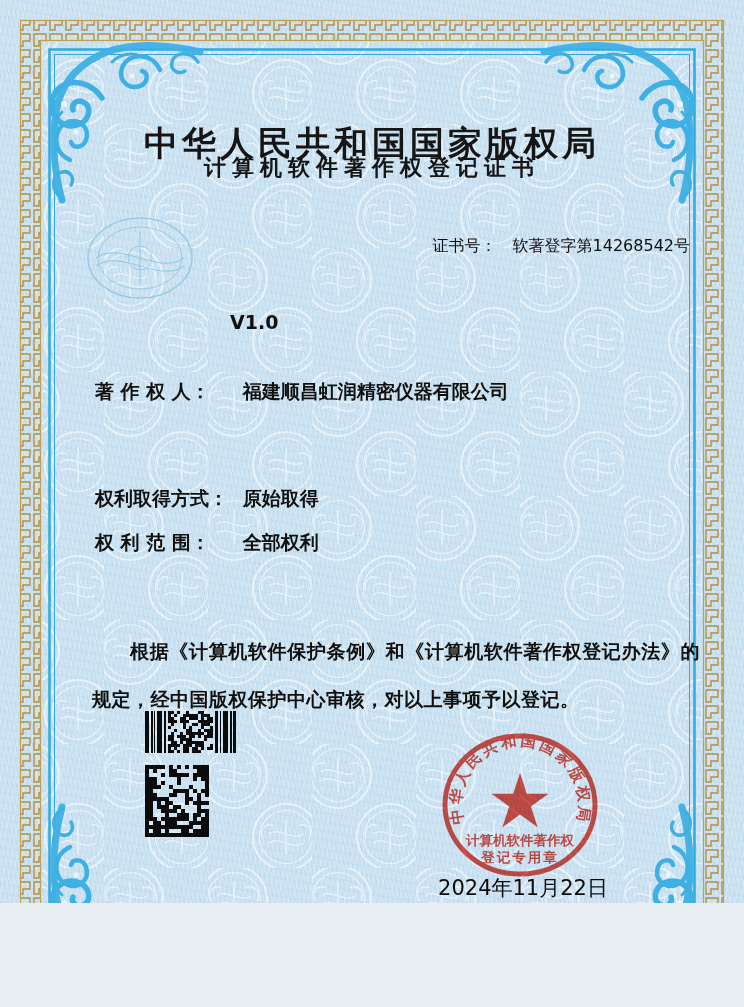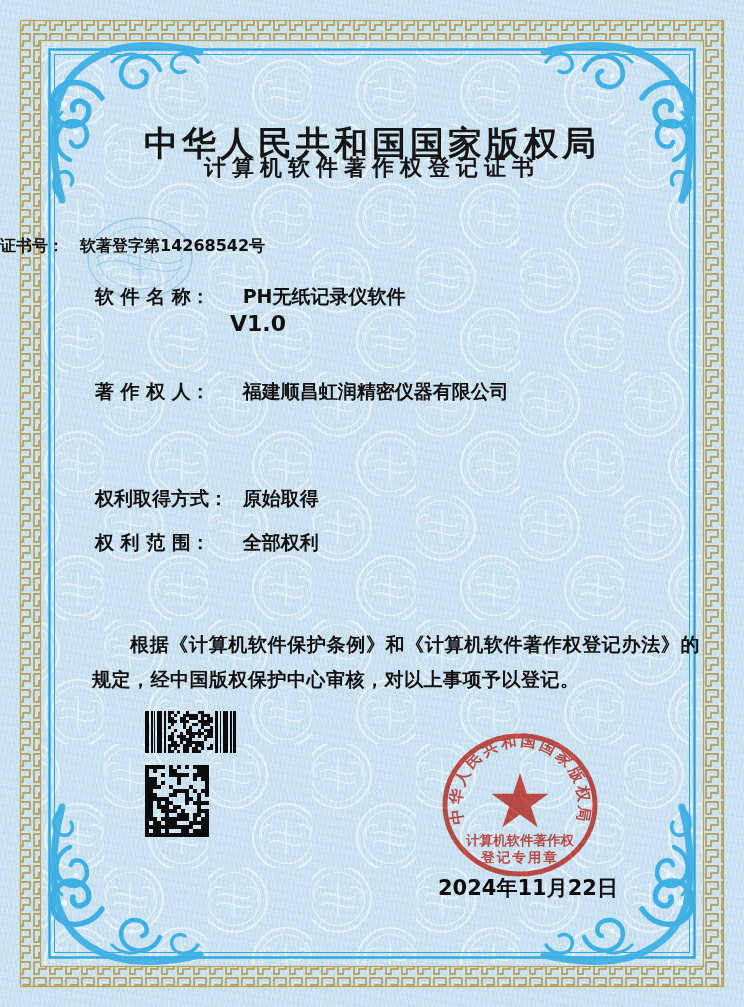--- a/index.html
+++ b/index.html
@@ -1,54 +1,54 @@
 <!DOCTYPE html>
 <html><head>
 <meta charset="utf-8">
 <style>
   html,body{margin:0;padding:0;background:#e8eef2;}
   .page{
-    position:relative;width:744px;height:1007px;overflow:hidden;
+    position:relative;width:744px;height:903px;overflow:hidden;
     background-color:#cde3f1;
     background-image:
       repeating-linear-gradient(100deg, rgba(255,255,255,.20) 0 1px, rgba(255,255,255,0) 1px 5px),
       repeating-linear-gradient(78deg, rgba(120,180,220,.14) 0 1px, rgba(120,180,220,0) 1px 4px),
       repeating-linear-gradient(10deg, rgba(173,213,238,.25) 0 2px, rgba(173,213,238,0) 2px 9px);
     font-family:"DejaVu Sans","Liberation Sans",sans-serif;
     color:#101010;
   }
   svg.layer{position:absolute;left:0;top:0;width:744px;height:1007px;}
   .title1,.title2{
     position:absolute;left:0;width:744px;text-align:center;
     font-family:"DejaVu Serif","Liberation Serif",serif;
     font-weight:700;color:#151515;white-space:nowrap;
   }
   .title1{top:121px;font-size:34px;letter-spacing:4px;}
   .title2{top:153px;font-size:22px;letter-spacing:6px;}
   .certno{
-    position:absolute;top:236px;left:0;width:690px;
-    font-size:16px;font-weight:700;white-space:nowrap;
+    position:absolute;top:236px;left:0;width:690px;text-align:right;
+    font-size:16px;font-weight:400;white-space:nowrap;
   }
   .certno .val{margin-left:16px;}
   .row{position:absolute;left:95px;white-space:nowrap;font-size:19px;font-weight:700;}
   .row .label{display:inline-block;min-width:135px;}
   .row .value{margin-left:6px;}
-  .r1{top:284px;} .r1v2{top:311px;left:230px;position:absolute;font-size:22px;font-weight:700;}
+  .r1{top:284px;} .r1v2{top:311px;left:230px;position:absolute;font-size:19px;font-weight:700;}
   .r2{top:363px;margin-top:16px;} .r3{top:486px;} .r4{top:530px;} .r5{top:573px;}
   .statement{
     position:absolute;left:92px;top:608px;width:608px;
-    font-size:19px;line-height:35px;font-weight:600;letter-spacing:.5px;
+    font-size:19px;line-height:48px;font-weight:600;letter-spacing:.5px;
     text-indent:2em;text-align:justify;color:#101010;
   }
   .barcode{position:absolute;left:145px;top:711px;width:92px;height:42px;}
   .datamatrix{position:absolute;left:145px;top:765px;width:64px;height:72px;}
   .seal{position:absolute;left:438px;top:731px;width:164px;height:152px;opacity:.88;mix-blend-mode:multiply;}
   .issue-date{
     position:absolute;left:438px;top:874px;width:170px;text-align:center;
-    font-size:21px;font-weight:700;color:#0c0c0c;z-index:6;white-space:nowrap;
+    font-size:21px;font-weight:400;color:#0c0c0c;z-index:6;white-space:nowrap;
   }
   .codes rect{fill:#0b0b0b;}
 </style>
 </head>
 <body>
 
 <div class="page">
 
   <svg class="layer" aria-hidden="true">
     <defs>
@@ -114,24 +114,20 @@
     <use href="#orn" transform="translate(704,967) scale(-1,-1)"></use>
   </svg>
 
   <div class="title1">中华人民共和国国家版权局</div>
   <div class="title2">计算机软件著作权登记证书</div>
 
   <div class="certno">
     <span>证书号：</span><span class="val">软著登字第14268542号</span>
   </div>
 
-  <div class="row r1">
-    <span class="label">软 件 名 称：</span>
-    <span class="value">PH无纸记录仪软件</span>
-  </div>
   <div class="r1v2">V1.0</div>
 
   <div class="row r2">
     <span class="label">著 作 权 人：</span>
     <span class="value">福建顺昌虹润精密仪器有限公司</span>
   </div>
 
   <div class="row r4">
     <span class="label">权 利 范 围：</span>
     <span class="value">全部权利</span>

